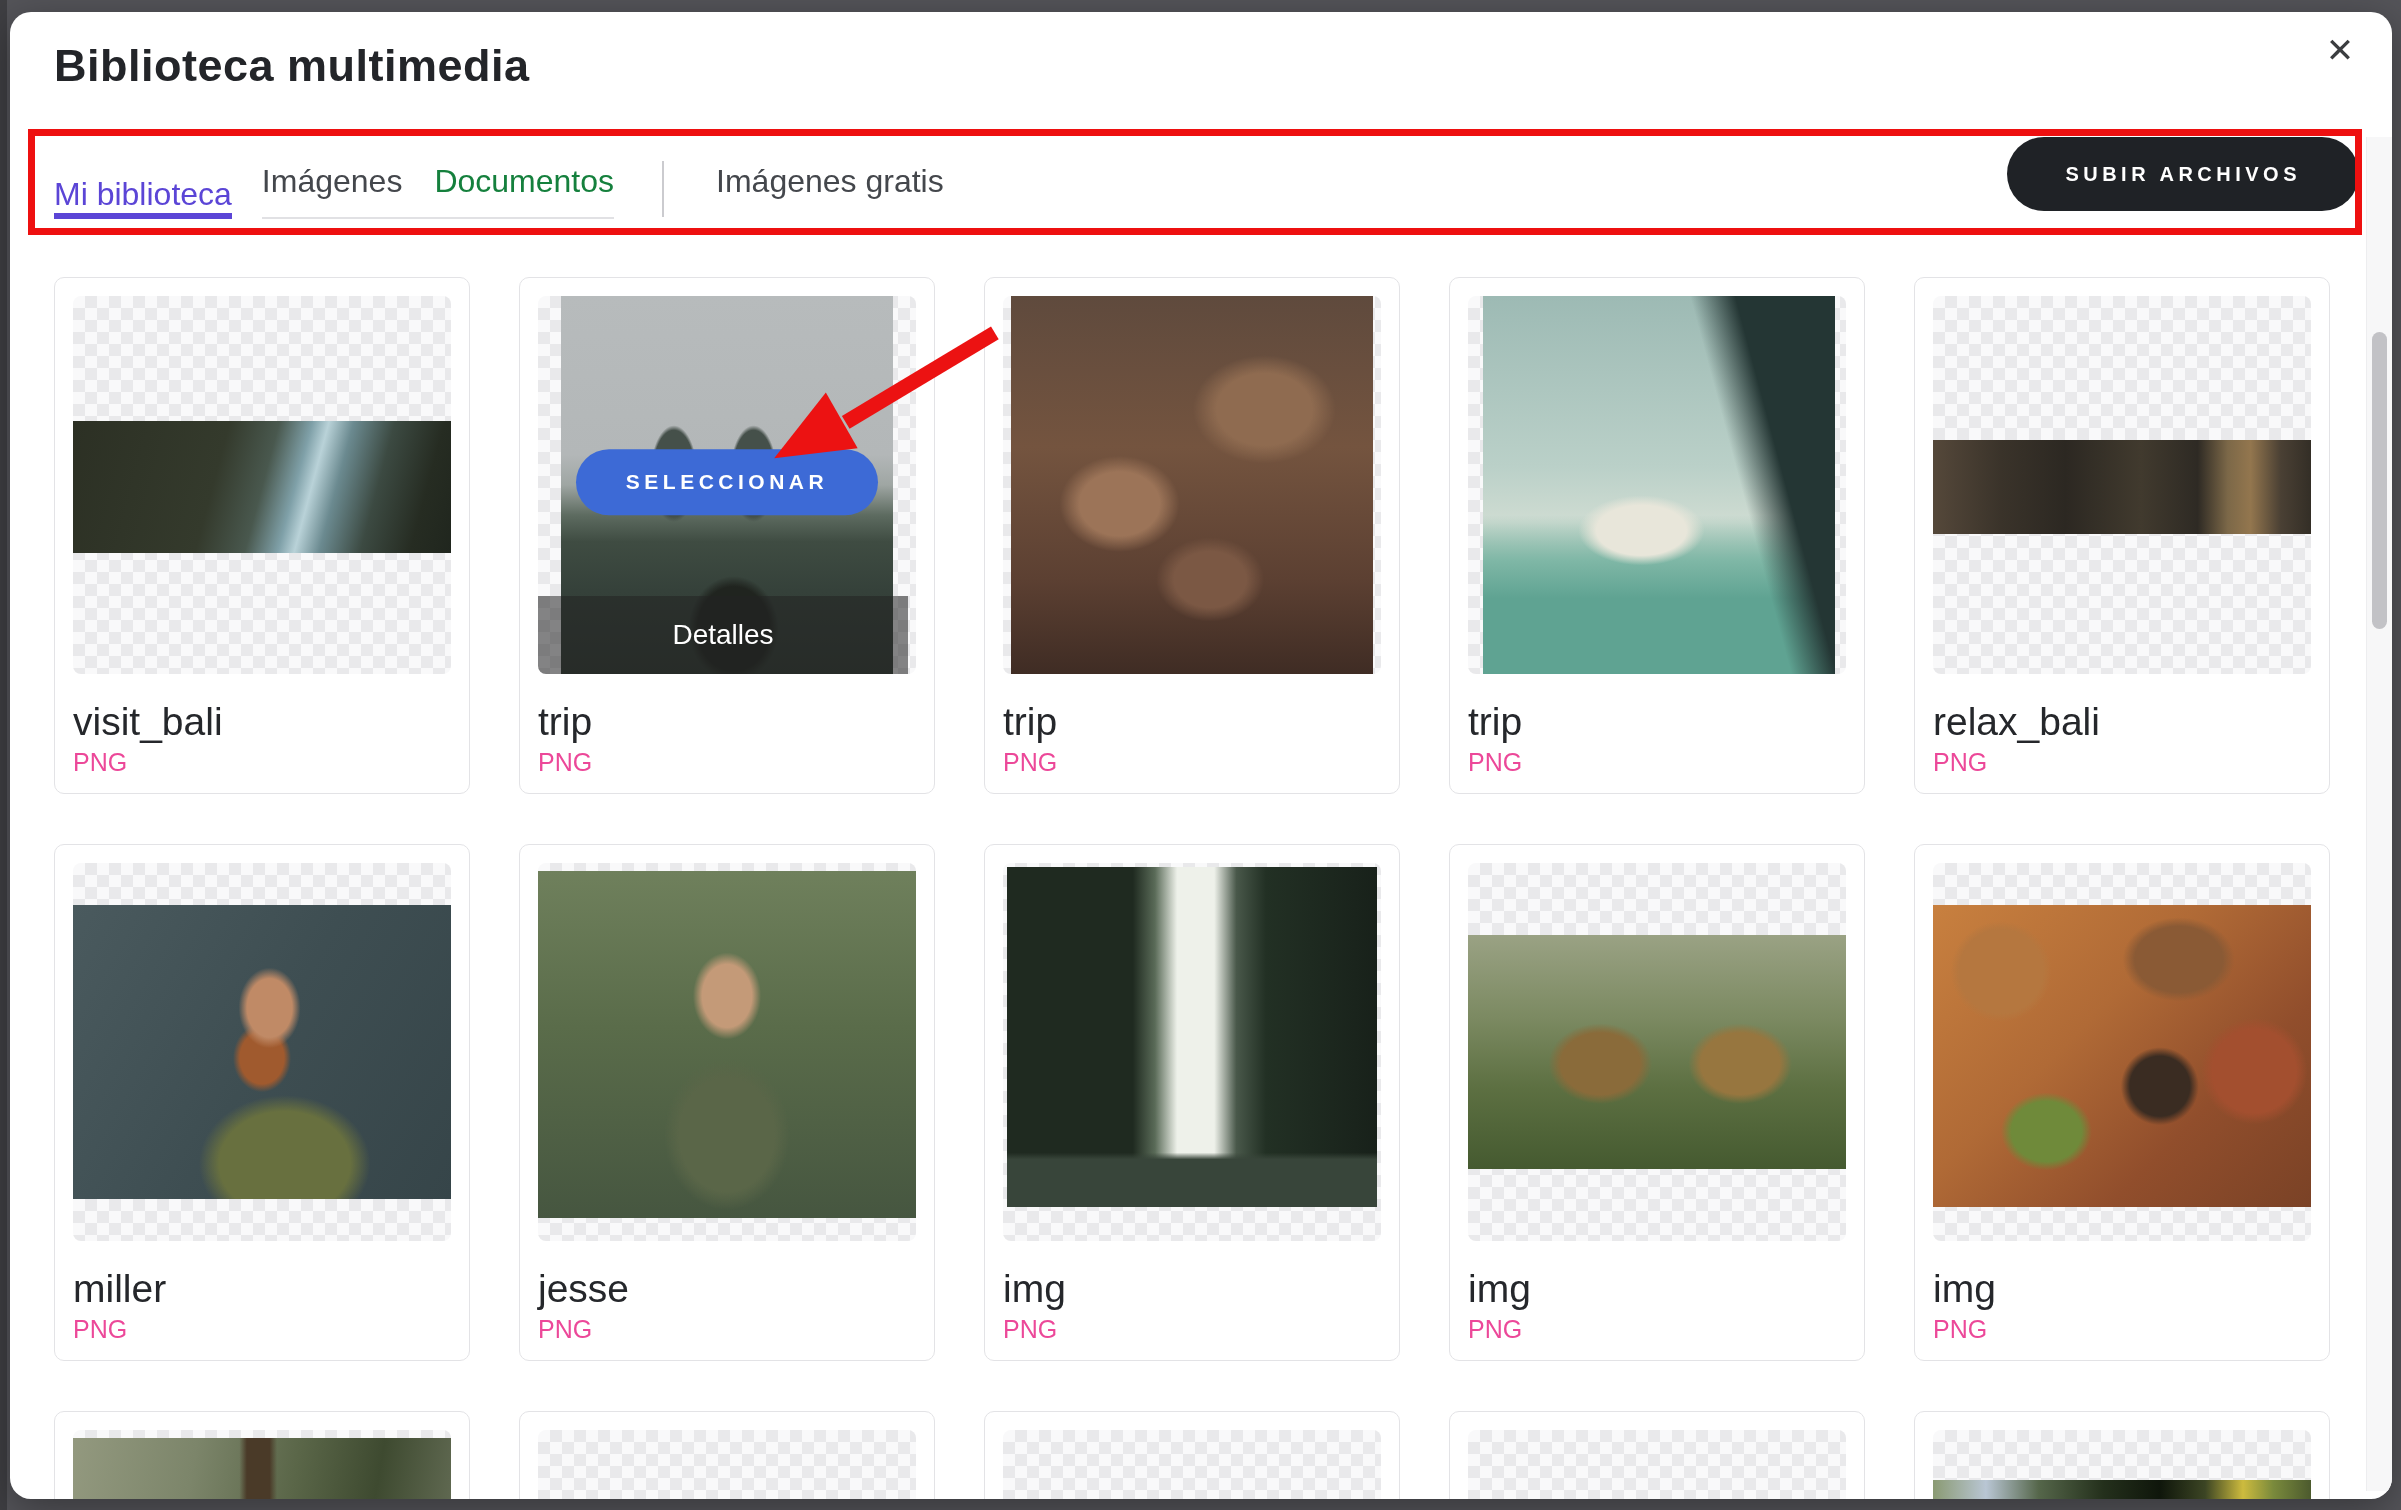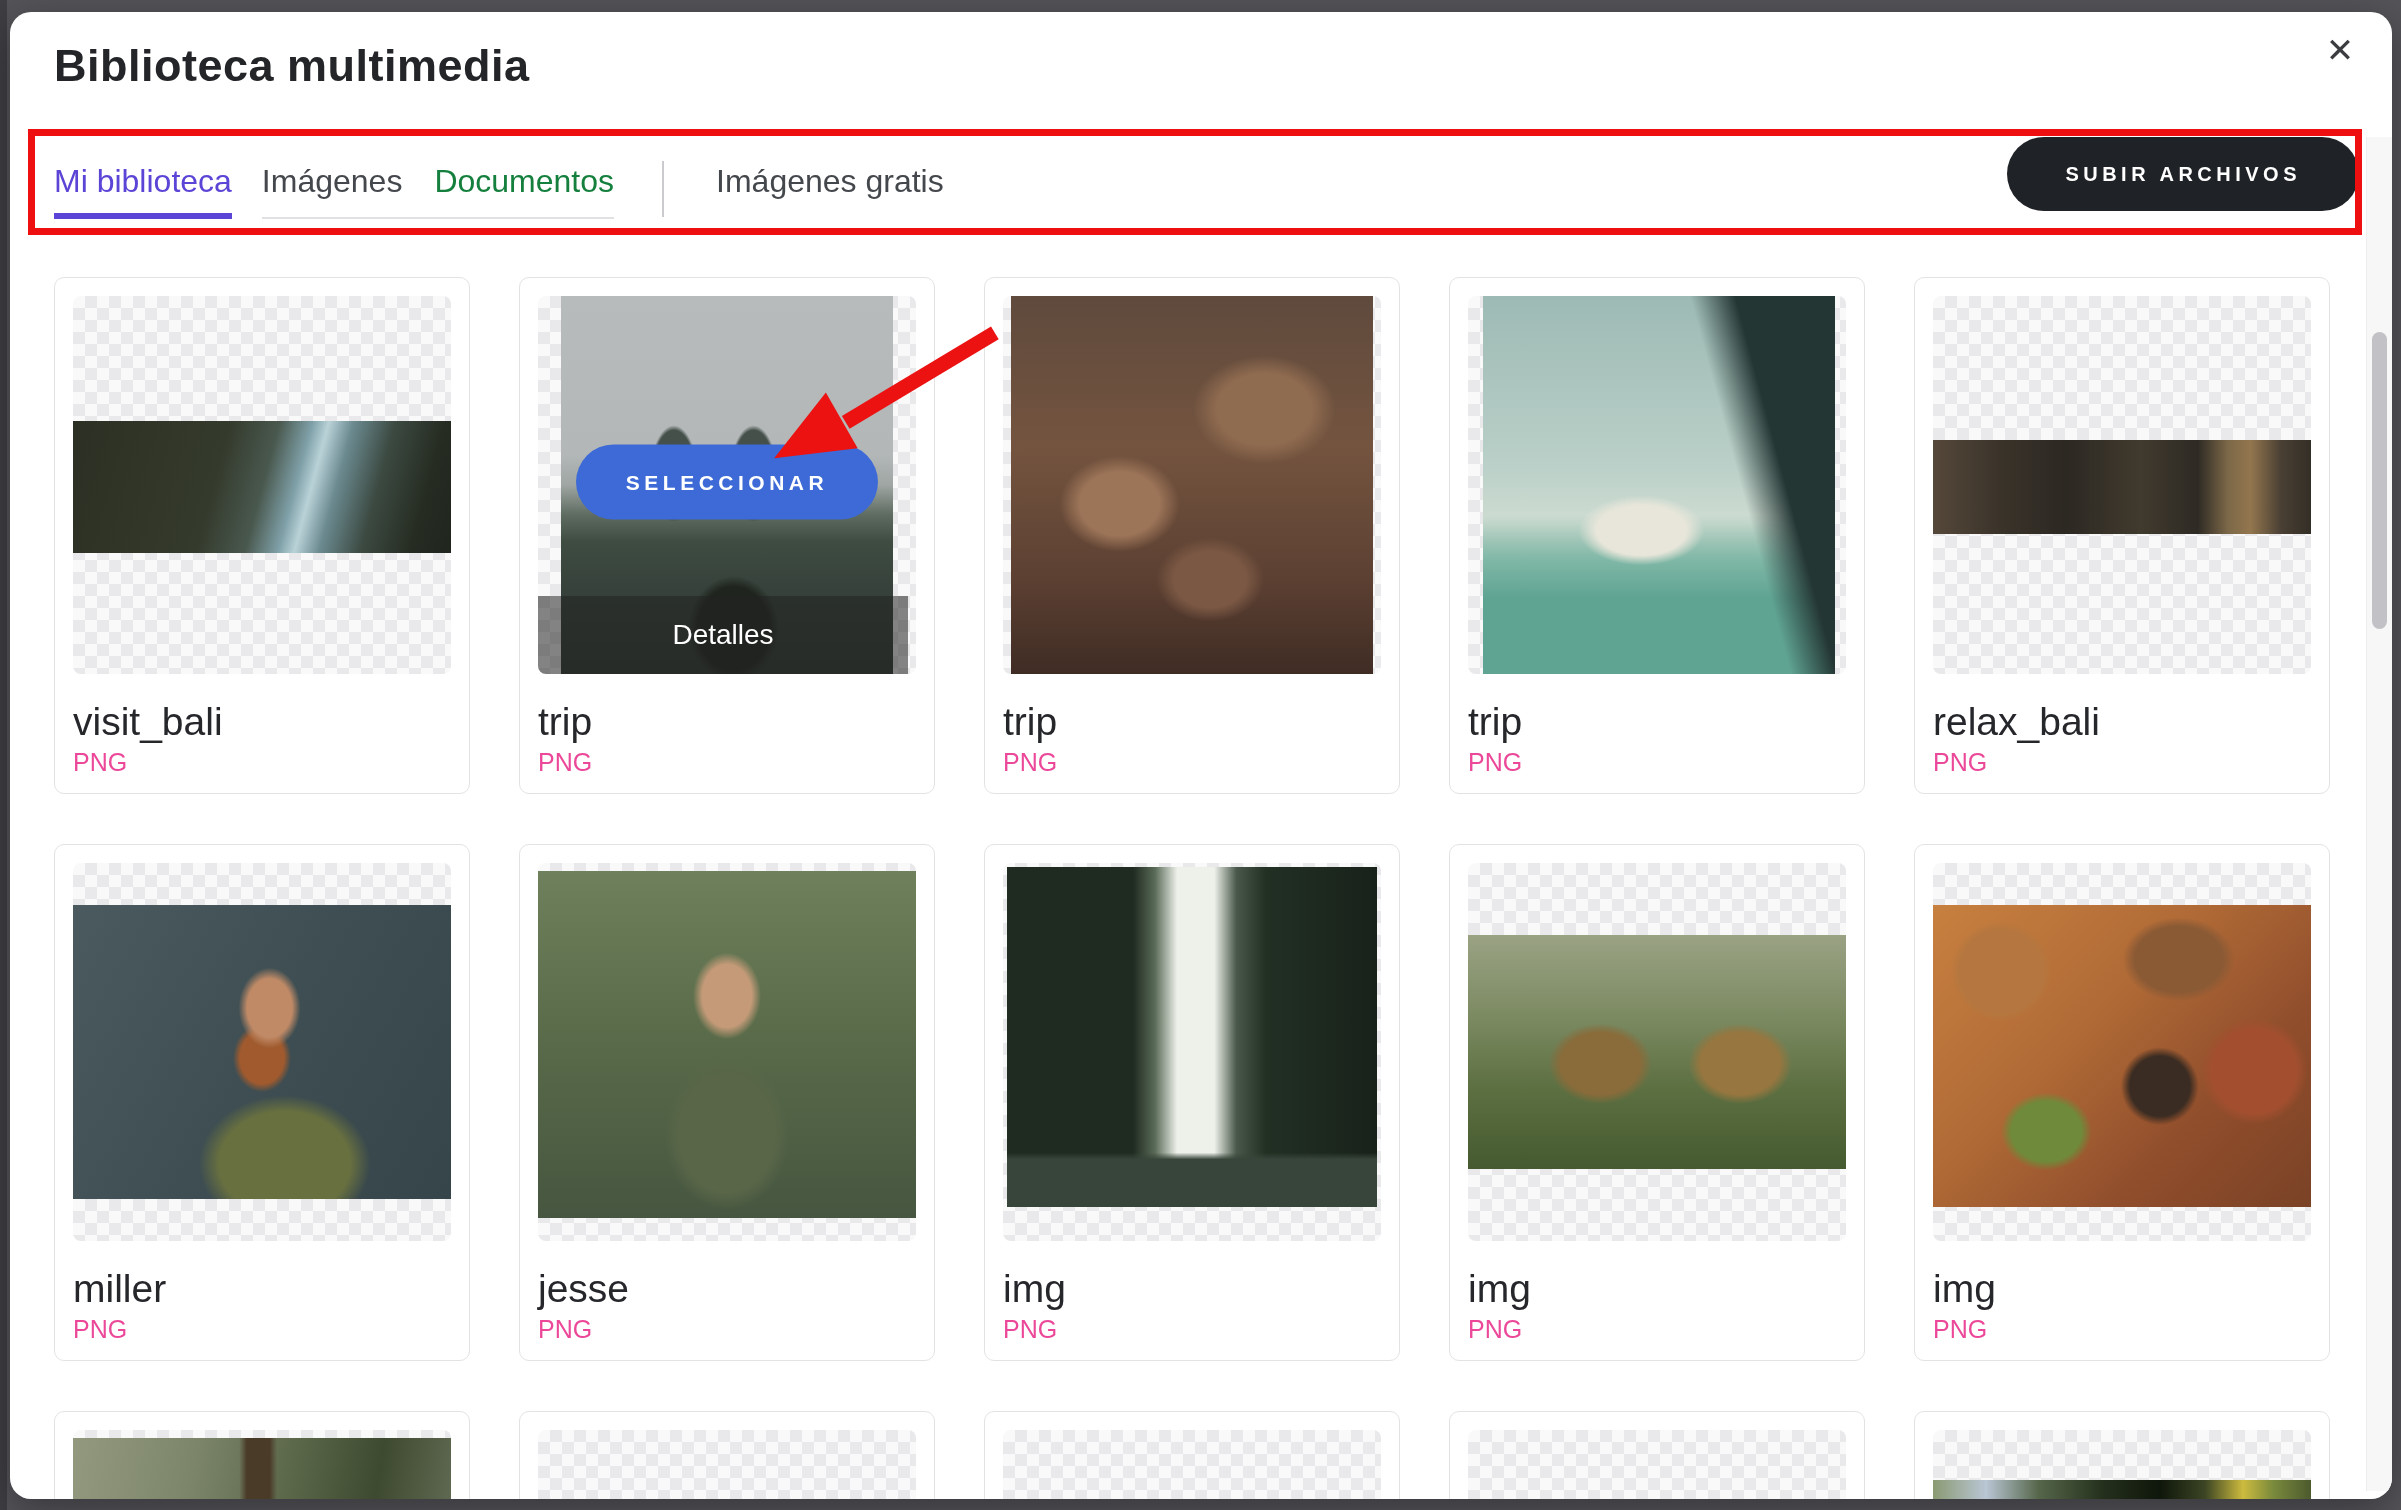--- a/index.html
+++ b/index.html
@@ -25,21 +25,21 @@
   .close-btn {
     position:absolute; top:14px; right:28px; width:48px; height:48px;
     display:flex; align-items:center; justify-content:center;
     font-size:34px; color:#3b3d40; cursor:pointer;
   }
 
   
   .tabbar { position:absolute; left:44px; top:149px; display:flex; align-items:flex-end; }
   .tab { font-size:32px; cursor:pointer; white-space:nowrap; }
   .tab-active {
-    color:#5b45d6; padding-bottom:13px; border-bottom:6px solid #5b45d6; font-weight:400;
+    color:#5b45d6; border-bottom:6px solid #5b45d6; font-weight:400;
   }
   .tab-group {
     display:flex; gap:32px; margin-left:30px; padding-bottom:17px;
     border-bottom:2px solid #e1e1e4;
     align-items:center;
   }
   .tab-normal { color:#44474c; }
   .tab-disabled { color:#15803d; }
   .tab-divider { width:2px; height:56px; background:#cbcbcf; margin:0 0 2px 48px; align-self:flex-start; }
   .tab-free { margin-left:52px; padding-bottom:19px; color:#44474c; }
@@ -90,21 +90,21 @@
 
   
   .detail-bar {
     position:absolute; left:0; right:8px; bottom:0; height:78px;
     background:rgba(35,35,35,.55);
     display:flex; align-items:center; justify-content:center;
     color:#fff; font-size:28px;
   }
   .select-btn {
     position:absolute; left:10%; width:80%; top:50%; transform:translateY(-54%);
-    height:75px; border:none; border-radius:40px; background:#3d6ad6; color:#fff;
+    height:66px; border:none; border-radius:40px; background:#3d6ad6; color:#fff;
     font-family:"Liberation Sans", sans-serif;
     font-size:21px; font-weight:700; letter-spacing:4.5px; cursor:pointer; z-index:5;
   }
 
   
   .img-fall-strip { left:0; right:0; top:33%; height:35%;
     background:linear-gradient(105deg,#2c3024 0%,#343a2c 38%,#49584e 50%,#7fa0a8 58%,#b9d2d8 62%,#6b8a90 68%,#3c4a42 78%,#262c22 90%,#20261e 100%); }
   .img-gate { left:6%; right:6%; top:0; bottom:0;
     background:
       radial-gradient(60px 70px at 52% 88%, #20241f 60%, transparent 75%),

